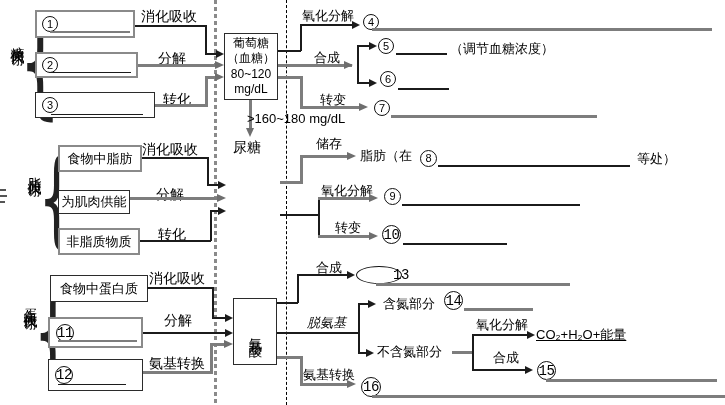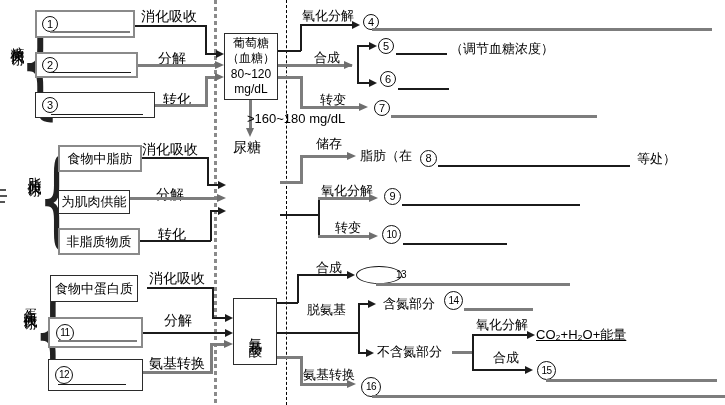--- a/index.html
+++ b/index.html
@@ -16,21 +16,21 @@
   .lg{position:absolute;background:#7d7d7d;height:3px;}
   .ld{position:absolute;background:#1b1b1b;height:1.5px;}
   .vg{position:absolute;background:#7d7d7d;width:3px;}
   .vd{position:absolute;background:#1b1b1b;width:1.5px;}
   .ar{position:absolute;width:0;height:0;border-top:4.5px solid transparent;border-bottom:4.5px solid transparent;}
   .ar.g{border-left:9px solid #6e6e6e;}
   .ar.d{border-left:8px solid #1b1b1b;}
   .ardown{position:absolute;width:0;height:0;border-left:4.5px solid transparent;border-right:4.5px solid transparent;border-top:9px solid #6e6e6e;}
   .circ{position:absolute;box-sizing:border-box;border:1.4px solid #111;border-radius:50%;
     display:flex;align-items:center;justify-content:center;background:#fff;font-size:11px;line-height:1;}
-  .circ.two{font-size:10px;letter-spacing:-0.5px;}
+  .circ.two{font-size:14px;letter-spacing:-0.5px;font-family:Liberation Mono, monospace;}
   .brace{position:absolute;font-family:"DejaVu Sans",sans-serif;font-weight:400;color:#222;
     transform:scaleX(0.55);transform-origin:left center;letter-spacing:0;}
   .dash-black{position:absolute;border-left:1.6px dashed #000;width:0;}
   .dot-gray{position:absolute;width:3px;background-image:repeating-linear-gradient(to bottom,#8a8a8a 0 4px,#fff 4px 7px);}
   .center-box{display:flex;align-items:center;justify-content:center;text-align:center;white-space:pre-line;}
   .frag{position:absolute;background:#555;height:1.5px;}
 </style>
 </head>
 <body>
 
@@ -156,21 +156,21 @@
   <span class="ld" style="left:402px;top:204px;width:178px;"></span>
   <div class="lab sm" style="left:335px;top:220px;">转变</div>
   <span class="lg" style="left:318px;top:234.5px;width:51px;"></span>
   <span class="ar g" style="left:369px;top:231.5px;"></span>
   <span class="circ two" style="left:382px;top:225px;width:19px;height:19px;">10</span>
   <span class="ld" style="left:403px;top:243px;width:104px;"></span>
 
   <div class="lab vert" style="left:23px;top:297px;font-size:14px;">蛋白质代谢</div>
   <div class="brace" style="left:33px;top:278px;font-size:112px;line-height:107px;">{</div>
 
-  <div class="box bd center-box" style="left:50px;top:275px;width:88px;height:27px;font-size:13px;">食物中蛋白质</div>
+  <div class="box bd center-box" style="left:50px;top:275px;width:98px;height:27px;font-size:13px;">食物中蛋白质</div>
   <div class="box bg" style="left:48px;top:317px;width:95px;height:31px;">
     <span class="circ two" style="left:6px;top:5px;width:18px;height:18px;">11</span>
     <span class="lg" style="left:8px;bottom:4px;width:79px;height:2.5px;"></span>
   </div>
   <div class="box bd" style="left:48px;top:359px;width:95px;height:32px;">
     <span class="circ two" style="left:6px;top:6px;width:18px;height:18px;">12</span>
     <span class="ld" style="left:9px;bottom:5px;width:68px;"></span>
   </div>
 
   <div class="lab" style="left:149px;top:270px;">消化吸收</div>
@@ -194,21 +194,21 @@
 
   <span class="ld" style="left:277px;top:302px;width:21px;"></span>
   <span class="vd" style="left:297px;top:274px;height:29px;"></span>
   <span class="ld" style="left:297px;top:274px;width:50px;"></span>
   <span class="ar d" style="left:347px;top:270.5px;"></span>
   <div class="lab sm" style="left:316px;top:260px;">合成</div>
   <span class="circ two" style="left:356px;top:266px;width:18px;height:18px;padding-left:44px;">13</span>
   <span class="lg" style="left:376px;top:283px;width:194px;height:2.5px;"></span>
 
   <span class="ld" style="left:277px;top:332px;width:81px;"></span>
-  <div class="lab sm" style="left:307px;top:302px;">脱氨基</div>
+  <div class="lab sm" style="left:307px;top:315px;font-style:italic;">脱氨基</div>
   <span class="vd" style="left:358px;top:303px;height:50px;"></span>
   <span class="ld" style="left:358px;top:303px;width:10px;"></span>
   <span class="ar d" style="left:368px;top:299.5px;"></span>
   <div class="lab sm" style="left:383px;top:296px;">含氮部分</div>
   <span class="circ two" style="left:444px;top:291px;width:19px;height:19px;">14</span>
   <span class="lg" style="left:464px;top:308px;width:69px;height:2.5px;"></span>
   <span class="ld" style="left:358px;top:352px;width:8px;"></span>
   <span class="ar d" style="left:366px;top:348.5px;"></span>
   <div class="lab sm" style="left:377px;top:344px;">不含氮部分</div>
 

